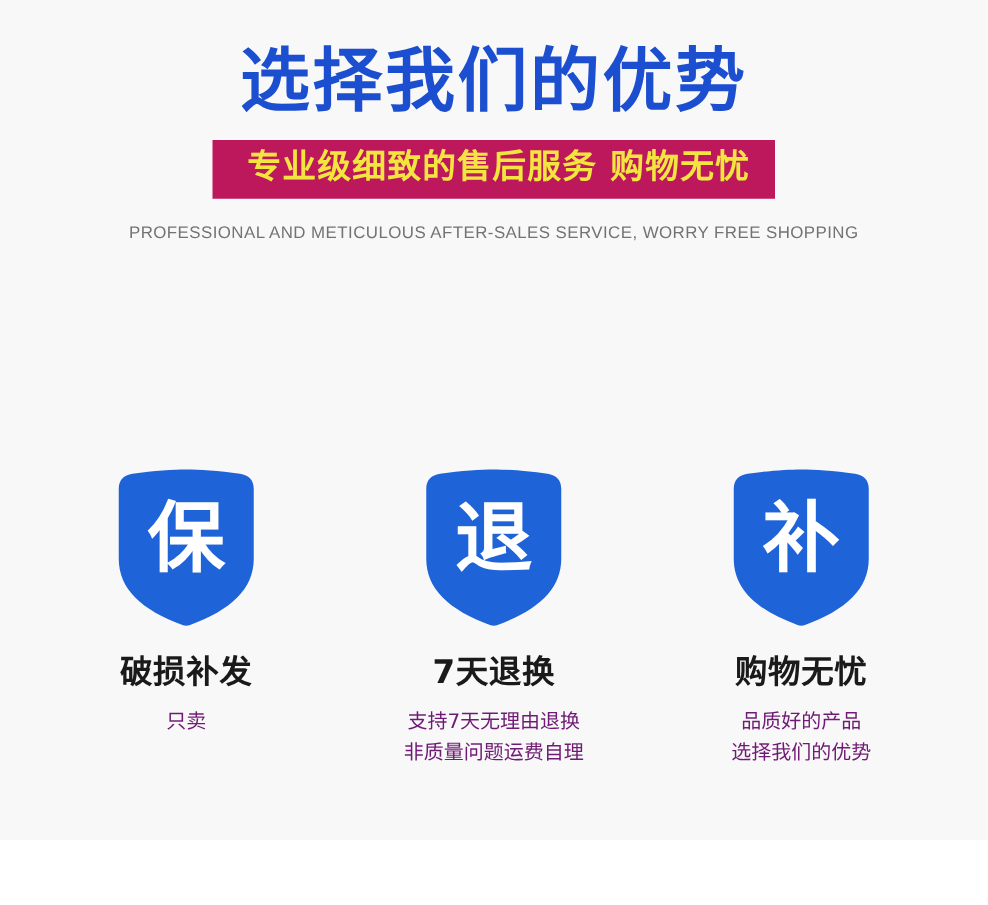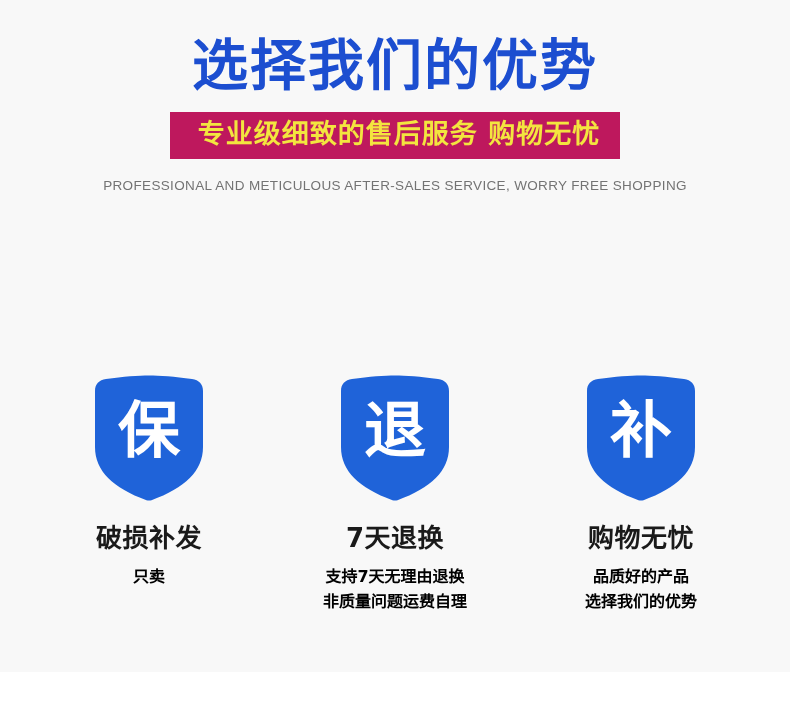--- a/index.html
+++ b/index.html
@@ -146,23 +146,23 @@
     line-height: 1.15;
     font-family: "DejaVu Sans", "Liberation Sans", sans-serif;
   }
 
   .feature-lines {
     margin-top: 11px;
   }
 
   .feature-line {
     font-size: 16px;
-    color: #000000;
+    color: #701a75;
     line-height: 1.55;
-    font-weight: 700;
+    font-weight: 400;
     font-family: "DejaVu Sans", "Liberation Sans", sans-serif;
   }
 </style>
 </head>
 <body>
 
 <div class="page">
 
   <div class="panel"></div>
 

